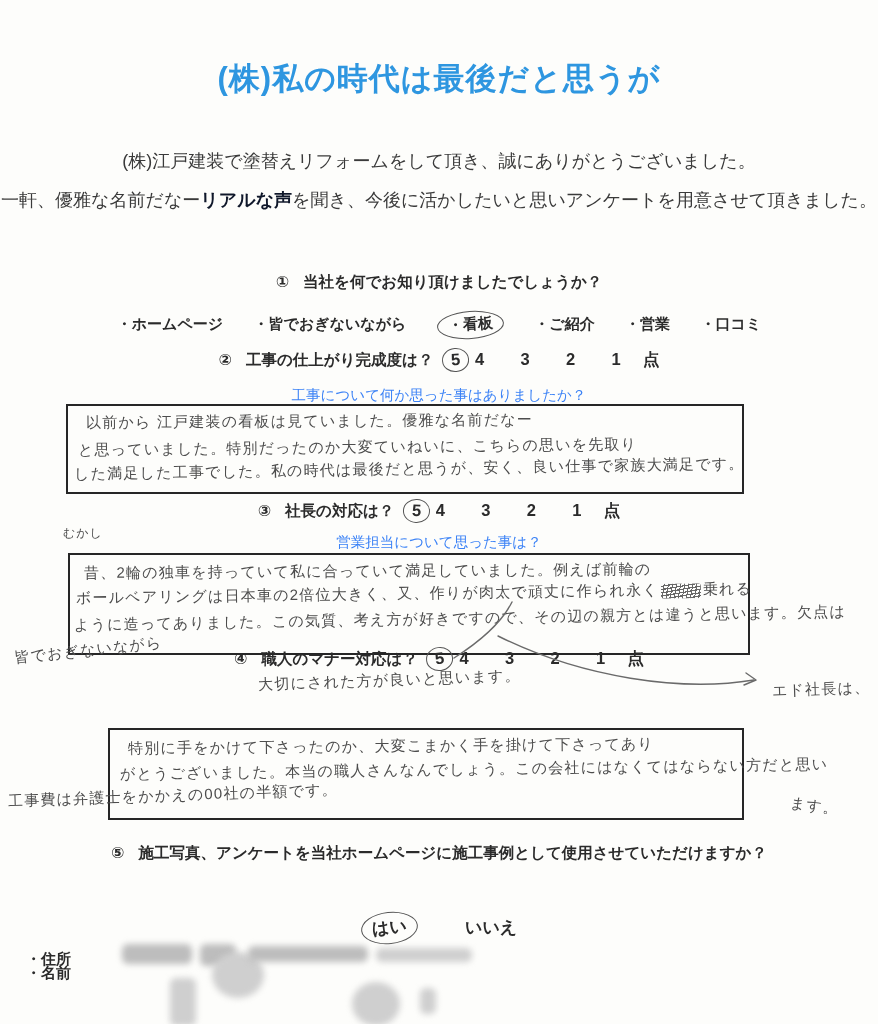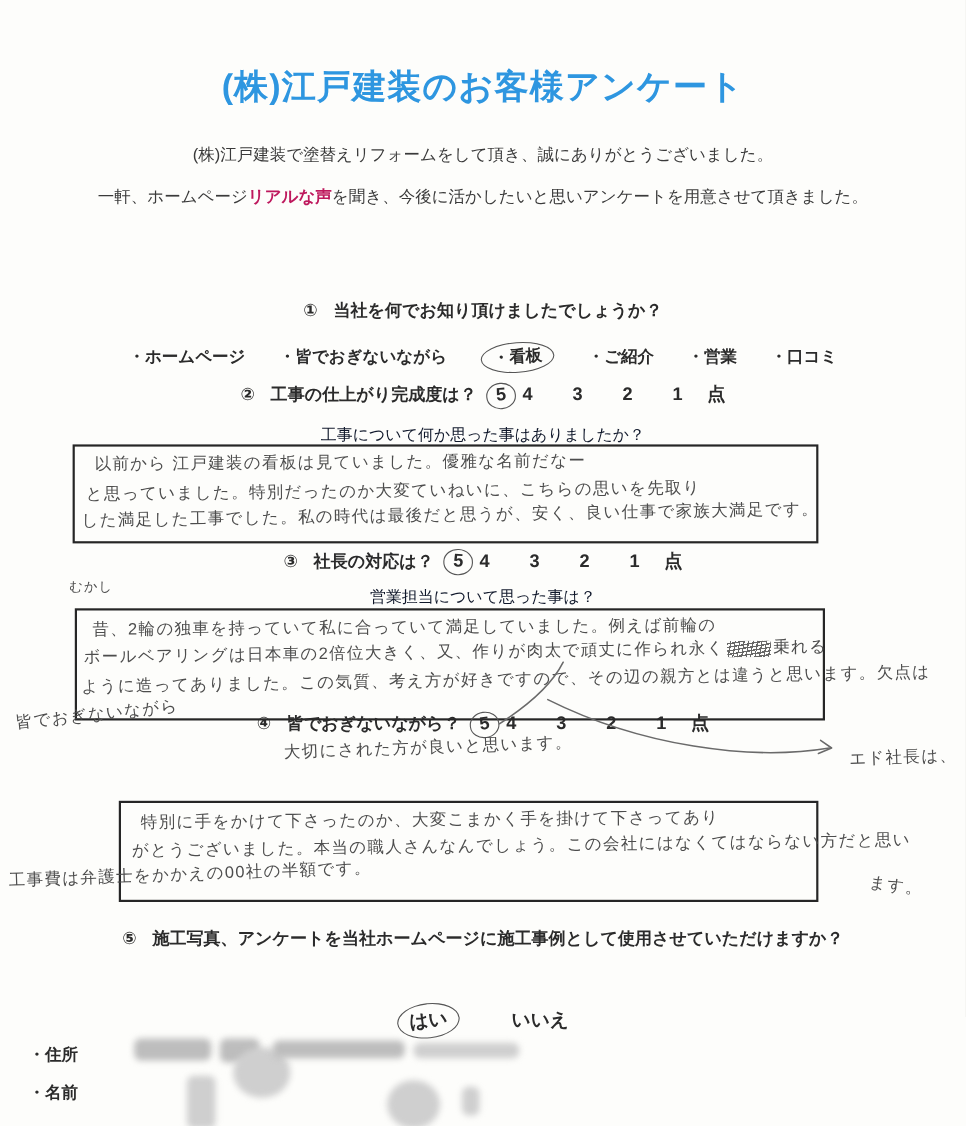--- a/index.html
+++ b/index.html
@@ -5,28 +5,28 @@
   html,body{margin:0;padding:0;background:#e8e8e6;}
   .page{
     position:relative; width:878px; height:1024px; margin:0 auto;
     background:#fdfdfb; overflow:hidden;
     font-family:"Liberation Sans","DejaVu Sans",sans-serif;
     color:#2b2b2b;
   }
   .abs{position:absolute;}
   .row{position:absolute; left:0; right:0; text-align:center; white-space:nowrap;}
   .title{font-size:31px; font-weight:bold; letter-spacing:1px;}
-  .intro{font-size:15px; color:#3a3a3a;}
-  .intro b{color:#be185d;}
+  .intro{font-size:18px; color:#3a3a3a;margin-top:18px;}
+  .intro b{color:#0f172a;}
   .qhead{font-size:15.5px; font-weight:bold;}
   .qnum{font-weight:bold; margin-right:10px;}
   .opt{font-size:15px; font-weight:bold; margin:0 13px; display:inline-block;}
   .snum{font-size:16.5px; font-weight:bold; margin:0 16px;}
   .sunit{font-size:16.5px; font-weight:bold; margin-left:2px;}
-  .prompt{font-size:14.5px; color:#0f172a;}
+  .prompt{font-size:14.5px; color:#3b82f6;}
   .box{position:absolute; border:2px solid #262626; background:transparent;}
   .hw{
     position:absolute; white-space:nowrap; color:#4d4d4d;
     font-size:15px; letter-spacing:1.2px; line-height:1;
   }
   .hw-sm{font-size:12px; letter-spacing:1px;}
   .hand-circle{
     display:inline-block; border:1.7px solid #555; border-radius:50%;
     padding:2px 8px 3px 8px; transform:rotate(-5deg); line-height:1;
   }
@@ -44,27 +44,27 @@
   .blob{position:absolute; background:#cfcfcf; filter:blur(3px); border-radius:6px;}
   .blob.dark{background:#bdbdbd;}
   .field-label{font-size:15px; font-weight:bold;}
   svg{position:absolute; overflow:visible;}
 </style>
 </head>
 <body>
 
 <div class="page">
 
-  <div class="row title" style="top:58px; color:#2e96e0;">(株)江戸建装のお客様アンケート</div>
+  <div class="row title" style="top:58px; color:#2e96e0;">(株)私の時代は最後だと思うが</div>
 
   <div class="row intro" style="top:131px">
     <span>(株)江戸建装で塗替えリフォームをして頂き、誠にありがとうございました。</span>
   </div>
   <div class="row intro" style="top:170px">
-    <span>一軒、ホームページ</span><b>リアルな声</b><span>を聞き、今後に活かしたいと思いアンケートを用意させて頂きました。</span>
+    <span>一軒、優雅な名前だなー</span><b>リアルな声</b><span>を聞き、今後に活かしたいと思いアンケートを用意させて頂きました。</span>
   </div>
 
   <div class="row qhead" style="top:272px">
     <span class="qnum">①</span>
     <span>当社を何でお知り頂けましたでしょうか？</span>
   </div>
   <div class="row" style="top:311px">
     <span class="opt">・ホームページ</span>
     <span class="opt">・皆でおぎないながら</span>
     <span class="opt hand-ellipse" style="transform:rotate(-4deg)"><span>・看板</span></span>
@@ -104,21 +104,21 @@
   <div class="box" style="left:68px; top:553px; width:678px; height:98px;"></div>
   <div class="hw" style="left:84px; top:563px; transform:rotate(-0.4deg)">昔、2輪の独車を持っていて私に合っていて満足していました。例えば前輪の</div>
   <div class="hw" style="left:76px; top:590px; transform:rotate(-0.8deg); transform-origin:left">
     <span>ボールベアリングは日本車の2倍位大きく、又、作りが肉太で頑丈に作られ永く</span><span class="scribble"></span><span>乗れる</span>
   </div>
   <div class="hw" style="left:74px; top:617px; transform:rotate(-1deg); transform-origin:left">ように造ってありました。この気質、考え方が好きですので、その辺の親方とは違うと思います。欠点は</div>
   <div class="hw" style="left:14px; top:642px; transform:rotate(-6deg)">皆でおぎないながら</div>
 
   <div class="row qhead" style="top:647px">
     <span class="qnum">④</span>
-    <span>皆でおぎないながら？</span>
+    <span>職人のマナー対応は？</span>
     <span class="hand-circle" style="margin-left:4px; transform:rotate(-8deg)"><span class="snum" style="margin:0">5</span></span><span class="snum" style="margin-left:6px">4</span>
     <span class="snum">3</span>
     <span class="snum">2</span>
     <span class="snum">1</span>
     <span class="sunit">点</span>
   </div>
   <div class="hw" style="left:258px; top:672px; transform:rotate(-2deg)">大切にされた方が良いと思います。</div>
 
   <svg style="left:438px; top:598px; width:90px; height:66px;" viewBox="0 0 90 66">
     <path d="M 74 4 C 62 28 38 46 16 60" stroke="#6a6a6a" stroke-width="1.4" fill="none" stroke-linecap="round"></path>
@@ -139,21 +139,21 @@
     <span class="qnum">⑤</span>
     <span>施工写真、アンケートを当社ホームページに施工事例として使用させていただけますか？</span>
   </div>
   <div class="row" style="top:912px; font-size:17px; font-weight:bold;">
     <span class="hand-ellipse" style="transform:rotate(-6deg)"><span>はい</span></span>
     <span style="display:inline-block; width:38px;"></span>
     <span>いいえ</span>
   </div>
 
   <div class="abs field-label" style="left:26px; top:950px">・住所</div>
-  <div class="abs field-label" style="left:26px; top:984px">・名前</div>
+  <div class="abs field-label" style="left:26px; top:964px">・名前</div>
 
   <div>
     <div class="blob dark" style="left:122px; top:944px; width:70px; height:20px;"></div>
     <div class="blob dark" style="left:200px; top:944px; width:36px; height:22px;"></div>
     <div class="blob" style="left:212px; top:952px; width:52px; height:46px; border-radius:50%;"></div>
     <div class="blob dark" style="left:248px; top:946px; width:120px; height:16px;"></div>
     <div class="blob" style="left:376px; top:948px; width:96px; height:14px;"></div>
   </div>
   <div>
     <div class="blob" style="left:170px; top:978px; width:26px; height:48px;"></div>

